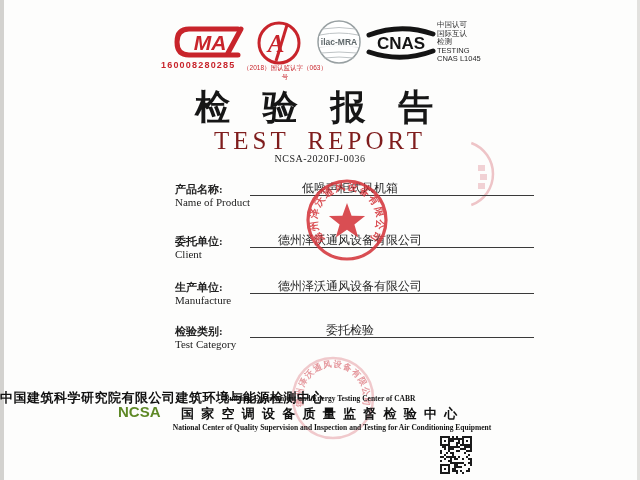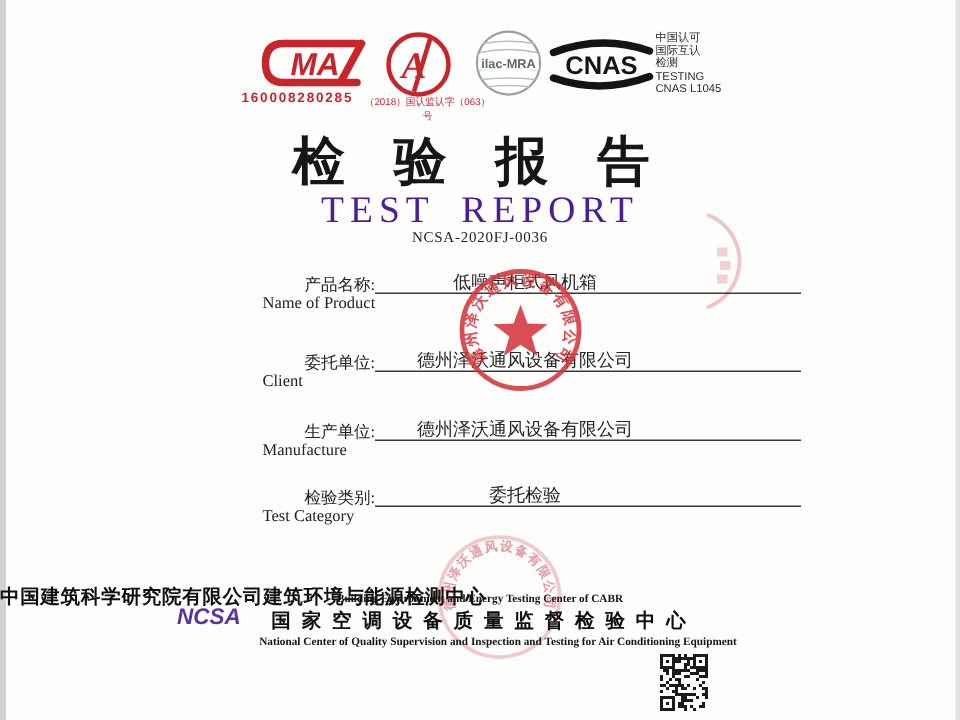--- a/index.html
+++ b/index.html
@@ -15,38 +15,38 @@
   .cal-txt{left:240px;top:64px;width:90px;font-size:6.5px;color:#c8242b;text-align:center;
            font-family:"Liberation Sans",sans-serif;}
   .cnas-lines{left:437px;top:21px;font-size:7.5px;line-height:8.5px;color:#2a2a2a;
               font-family:"Liberation Sans",sans-serif;}
   .cnas-lines .b{font-weight:400;}
 
   
   .title-zh{left:0;top:84px;width:640px;text-align:center;font-size:35px;font-weight:700;
             letter-spacing:12px;color:#161616;}
   .title-en{left:0;top:127px;width:640px;text-align:center;font-size:25px;letter-spacing:4px;
-            word-spacing:8px;color:#4c1d95;}
+            word-spacing:8px;color:#7f1d1d;}
   .report-no{left:0;top:153px;width:640px;text-align:center;font-size:10px;letter-spacing:.5px;color:#222;}
 
   
-  .flabel{left:175px;font-size:11px;font-weight:400;color:#222;margin-left:28px;}
+  .flabel{left:175px;font-size:11px;font-weight:700;color:#222;}
   .flabel-en{left:175px;font-size:11px;color:#222;}
   .fline{left:250px;width:284px;border-bottom:1px solid #3a3a3a;height:0;}
   .fvalue{left:250px;width:200px;text-align:center;font-size:12px;color:#242424;}
 
   
   .org-zh{left:0;top:377px;width:640px;text-align:left;font-size:13px;font-weight:700;
           letter-spacing:.5px;color:#101010;margin-top:12px;}
   .org-en{left:0;top:394px;width:640px;text-align:center;font-size:7.5px;font-weight:700;color:#141414;}
   .center-zh{left:0;top:405px;width:640px;text-align:center;font-size:13px;font-weight:700;
              letter-spacing:2px;color:#101010;}
   .center-en{left:12px;top:423px;width:640px;text-align:center;font-size:7.5px;font-weight:700;color:#141414;}
-  .ncsa-mark{left:118px;top:403px;font-size:15px;font-weight:700;font-style:italic;
-             color:#4c1d95;font-family:"Liberation Sans",sans-serif;opacity:.9;}
+  .ncsa-mark{left:118px;top:403px;font-size:15px;font-weight:700;
+             color:#4d7c0f;font-family:"Liberation Sans",sans-serif;opacity:.9;}
 
   
   .qr{left:440px;top:436px;display:grid;grid-template-columns:repeat(16,2px);grid-auto-rows:2px;}
   .qc{width:2px;height:2px;}
   .qon{background:#1b1b1b;}
 
   .stamp-main{left:287px;top:160px;opacity:.88;}
   .stamp-ghost{left:283px;top:348px;}
   .stamp-faint{left:452px;top:136px;}
 </style>

